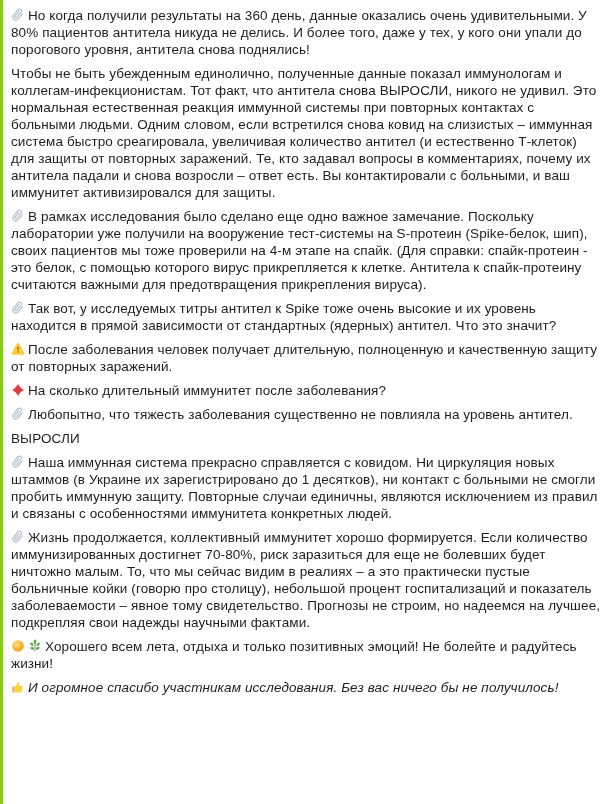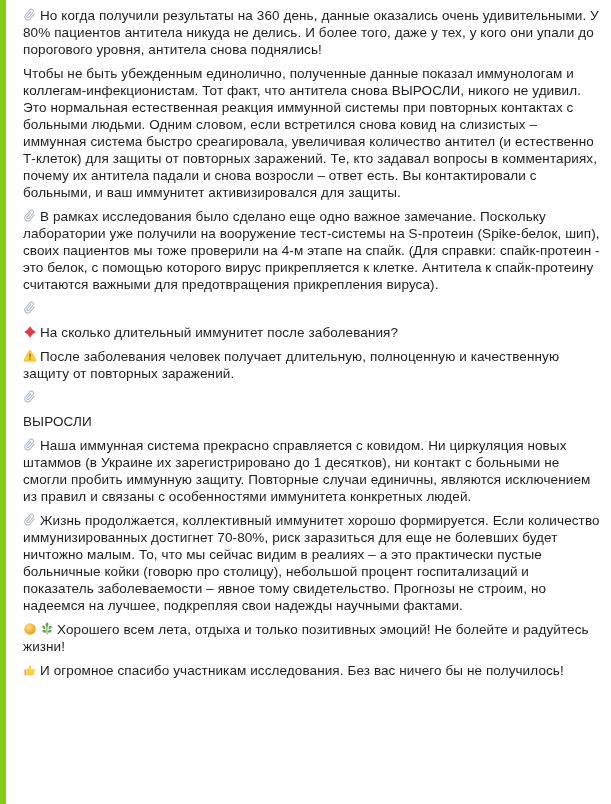--- a/index.html
+++ b/index.html
@@ -6,28 +6,28 @@
   body {
     width: 611px;
     background: #ffffff;
     font-family: "Liberation Sans", "DejaVu Sans", sans-serif;
     color: #1c1e21;
   }
   .post {
     box-sizing: border-box;
     width: 611px;
     min-height: 804px;
-    padding: 7px 10px 6px 17px;
-    border-left: 6px solid #84cc16;
+    padding: 7px 10px 6px 8px;
+    border-left: 3px solid #84cc16;
     font-size: 13.5px;
     line-height: 17px;
     letter-spacing: 0.1px;
   }
   .para { margin: 0 0 7px 0; }
-  .para:last-child { margin-bottom: 12px; }
+  .para:last-child { margin-bottom: 12px; font-style: italic; }
   .icon {
     display: inline-block;
     width: 14px;
     height: 14px;
     vertical-align: -2px;
     margin-right: 3px;
   }
   .icon svg { width: 14px; height: 14px; display: block; }
   .para-text { white-space: pre-wrap; }
 </style>
@@ -37,32 +37,32 @@
 <div class="post">
     <p class="para"><span class="icon"><svg viewBox="0 0 16 16">
           <path d="M12.9 6.8 L8.1 12.4 a3.4 3.4 0 0 1 -5.2 -4.4 L7.8 2.2 a2.3 2.3 0 0 1 3.6 2.9 L6.6 10.6 a1.2 1.2 0 0 1 -1.9 -1.5 L8.9 4.1" fill="none" stroke="#b3bdc9" stroke-width="1.3" stroke-linecap="round"></path>
         </svg></span><span class="para-text">Но когда получили результаты на 360 день, данные оказались очень удивительными. У 80% пациентов антитела никуда не делись. И более того, даже у тех, у кого они упали до порогового уровня, антитела снова поднялись!</span></p>
     <p class="para"><span class="para-text">Чтобы не быть убежденным единолично, полученные данные показал иммунологам и коллегам-инфекционистам. Тот факт, что антитела снова ВЫРОСЛИ, никого не удивил. Это нормальная естественная реакция иммунной системы при повторных контактах с больными людьми. Одним словом, если встретился снова ковид на слизистых – иммунная система быстро среагировала, увеличивая количество антител (и естественно Т-клеток) для защиты от повторных заражений. Те, кто задавал вопросы в комментариях, почему их антитела падали и снова возросли – ответ есть. Вы контактировали с больными, и ваш иммунитет активизировался для защиты.</span></p>
     <p class="para"><span class="icon"><svg viewBox="0 0 16 16">
           <path d="M12.9 6.8 L8.1 12.4 a3.4 3.4 0 0 1 -5.2 -4.4 L7.8 2.2 a2.3 2.3 0 0 1 3.6 2.9 L6.6 10.6 a1.2 1.2 0 0 1 -1.9 -1.5 L8.9 4.1" fill="none" stroke="#b3bdc9" stroke-width="1.3" stroke-linecap="round"></path>
         </svg></span><span class="para-text">В рамках исследования было сделано еще одно важное замечание. Поскольку лаборатории уже получили на вооружение тест-системы на S-протеин (Spike-белок, шип), своих пациентов мы тоже проверили на 4-м этапе на спайк. (Для справки: спайк-протеин - это белок, с помощью которого вирус прикрепляется к клетке. Антитела к спайк-протеину считаются важными для предотвращения прикрепления вируса).</span></p>
     <p class="para"><span class="icon"><svg viewBox="0 0 16 16">
           <path d="M12.9 6.8 L8.1 12.4 a3.4 3.4 0 0 1 -5.2 -4.4 L7.8 2.2 a2.3 2.3 0 0 1 3.6 2.9 L6.6 10.6 a1.2 1.2 0 0 1 -1.9 -1.5 L8.9 4.1" fill="none" stroke="#b3bdc9" stroke-width="1.3" stroke-linecap="round"></path>
-        </svg></span></p>
-    <p class="para"><span class="icon"><svg viewBox="0 0 16 16">
-          <path d="M8 1.2 C9.3 3.9 11.6 6.4 14.6 8 C11.6 9.6 9.3 12.1 8 14.8 C6.7 12.1 4.4 9.6 1.4 8 C4.4 6.4 6.7 3.9 8 1.2 Z" fill="#e23b3f"></path>
-        </svg></span><span class="para-text">На сколько длительный иммунитет после заболевания?</span></p>
+        </svg></span><span class="para-text">Так вот, у исследуемых титры антител к Spike тоже очень высокие и их уровень находится в прямой зависимости от стандартных (ядерных) антител. Что это значит?</span></p>
     <p class="para"><span class="icon"><svg viewBox="0 0 16 16">
           <path d="M7.1 2.1 L1.3 12.4 a1.1 1.1 0 0 0 1 1.6 h11.4 a1.1 1.1 0 0 0 1 -1.6 L8.9 2.1 a1.05 1.05 0 0 0 -1.8 0 Z" fill="#ffcd3c" stroke="#eead00" stroke-width="0.6"></path>
           <path d="M8 5.2 c0.5 0 0.8 0.35 0.77 0.8 l-0.22 3.3 c-0.02 0.35 -0.25 0.55 -0.55 0.55 s-0.53 -0.2 -0.55 -0.55 l-0.22 -3.3 c-0.03 -0.45 0.27 -0.8 0.77 -0.8 Z" fill="#7a5b00"></path>
           <circle cx="8" cy="11.4" r="0.85" fill="#7a5b00"></circle>
         </svg></span><span class="para-text">После заболевания человек получает длительную, полноценную и качественную защиту от повторных заражений.</span></p>
     <p class="para"><span class="icon"><svg viewBox="0 0 16 16">
+          <path d="M8 1.2 C9.3 3.9 11.6 6.4 14.6 8 C11.6 9.6 9.3 12.1 8 14.8 C6.7 12.1 4.4 9.6 1.4 8 C4.4 6.4 6.7 3.9 8 1.2 Z" fill="#e23b3f"></path>
+        </svg></span><span class="para-text">На сколько длительный иммунитет после заболевания?</span></p>
+    <p class="para"><span class="icon"><svg viewBox="0 0 16 16">
           <path d="M12.9 6.8 L8.1 12.4 a3.4 3.4 0 0 1 -5.2 -4.4 L7.8 2.2 a2.3 2.3 0 0 1 3.6 2.9 L6.6 10.6 a1.2 1.2 0 0 1 -1.9 -1.5 L8.9 4.1" fill="none" stroke="#b3bdc9" stroke-width="1.3" stroke-linecap="round"></path>
-        </svg></span></p>
+        </svg></span><span class="para-text">Любопытно, что тяжесть заболевания существенно не повлияла на уровень антител.</span></p>
     <p class="para"><span class="para-text">ВЫРОСЛИ</span></p>
     <p class="para"><span class="icon"><svg viewBox="0 0 16 16">
           <path d="M12.9 6.8 L8.1 12.4 a3.4 3.4 0 0 1 -5.2 -4.4 L7.8 2.2 a2.3 2.3 0 0 1 3.6 2.9 L6.6 10.6 a1.2 1.2 0 0 1 -1.9 -1.5 L8.9 4.1" fill="none" stroke="#b3bdc9" stroke-width="1.3" stroke-linecap="round"></path>
         </svg></span><span class="para-text">Наша иммунная система прекрасно справляется с ковидом. Ни циркуляция новых штаммов (в Украине их зарегистрировано до 1 десятков), ни контакт с больными не смогли пробить иммунную защиту. Повторные случаи единичны, являются исключением из правил и связаны с особенностями иммунитета конкретных людей.</span></p>
     <p class="para"><span class="icon"><svg viewBox="0 0 16 16">
           <path d="M12.9 6.8 L8.1 12.4 a3.4 3.4 0 0 1 -5.2 -4.4 L7.8 2.2 a2.3 2.3 0 0 1 3.6 2.9 L6.6 10.6 a1.2 1.2 0 0 1 -1.9 -1.5 L8.9 4.1" fill="none" stroke="#b3bdc9" stroke-width="1.3" stroke-linecap="round"></path>
         </svg></span><span class="para-text">Жизнь продолжается, коллективный иммунитет хорошо формируется. Если количество иммунизированных достигнет 70-80%, риск заразиться для еще не болевших будет ничтожно малым. То, что мы сейчас видим в реалиях – а это практически пустые больничные койки (говорю про столицу), небольшой процент госпитализаций и показатель заболеваемости – явное тому свидетельство. Прогнозы не строим, но надеемся на лучшее, подкрепляя свои надежды научными фактами.</span></p>
     <p class="para"><span class="icon"><svg viewBox="0 0 16 16">
           <defs>
             <radialGradient id="sunGrad" cx="38%" cy="35%" r="75%">

